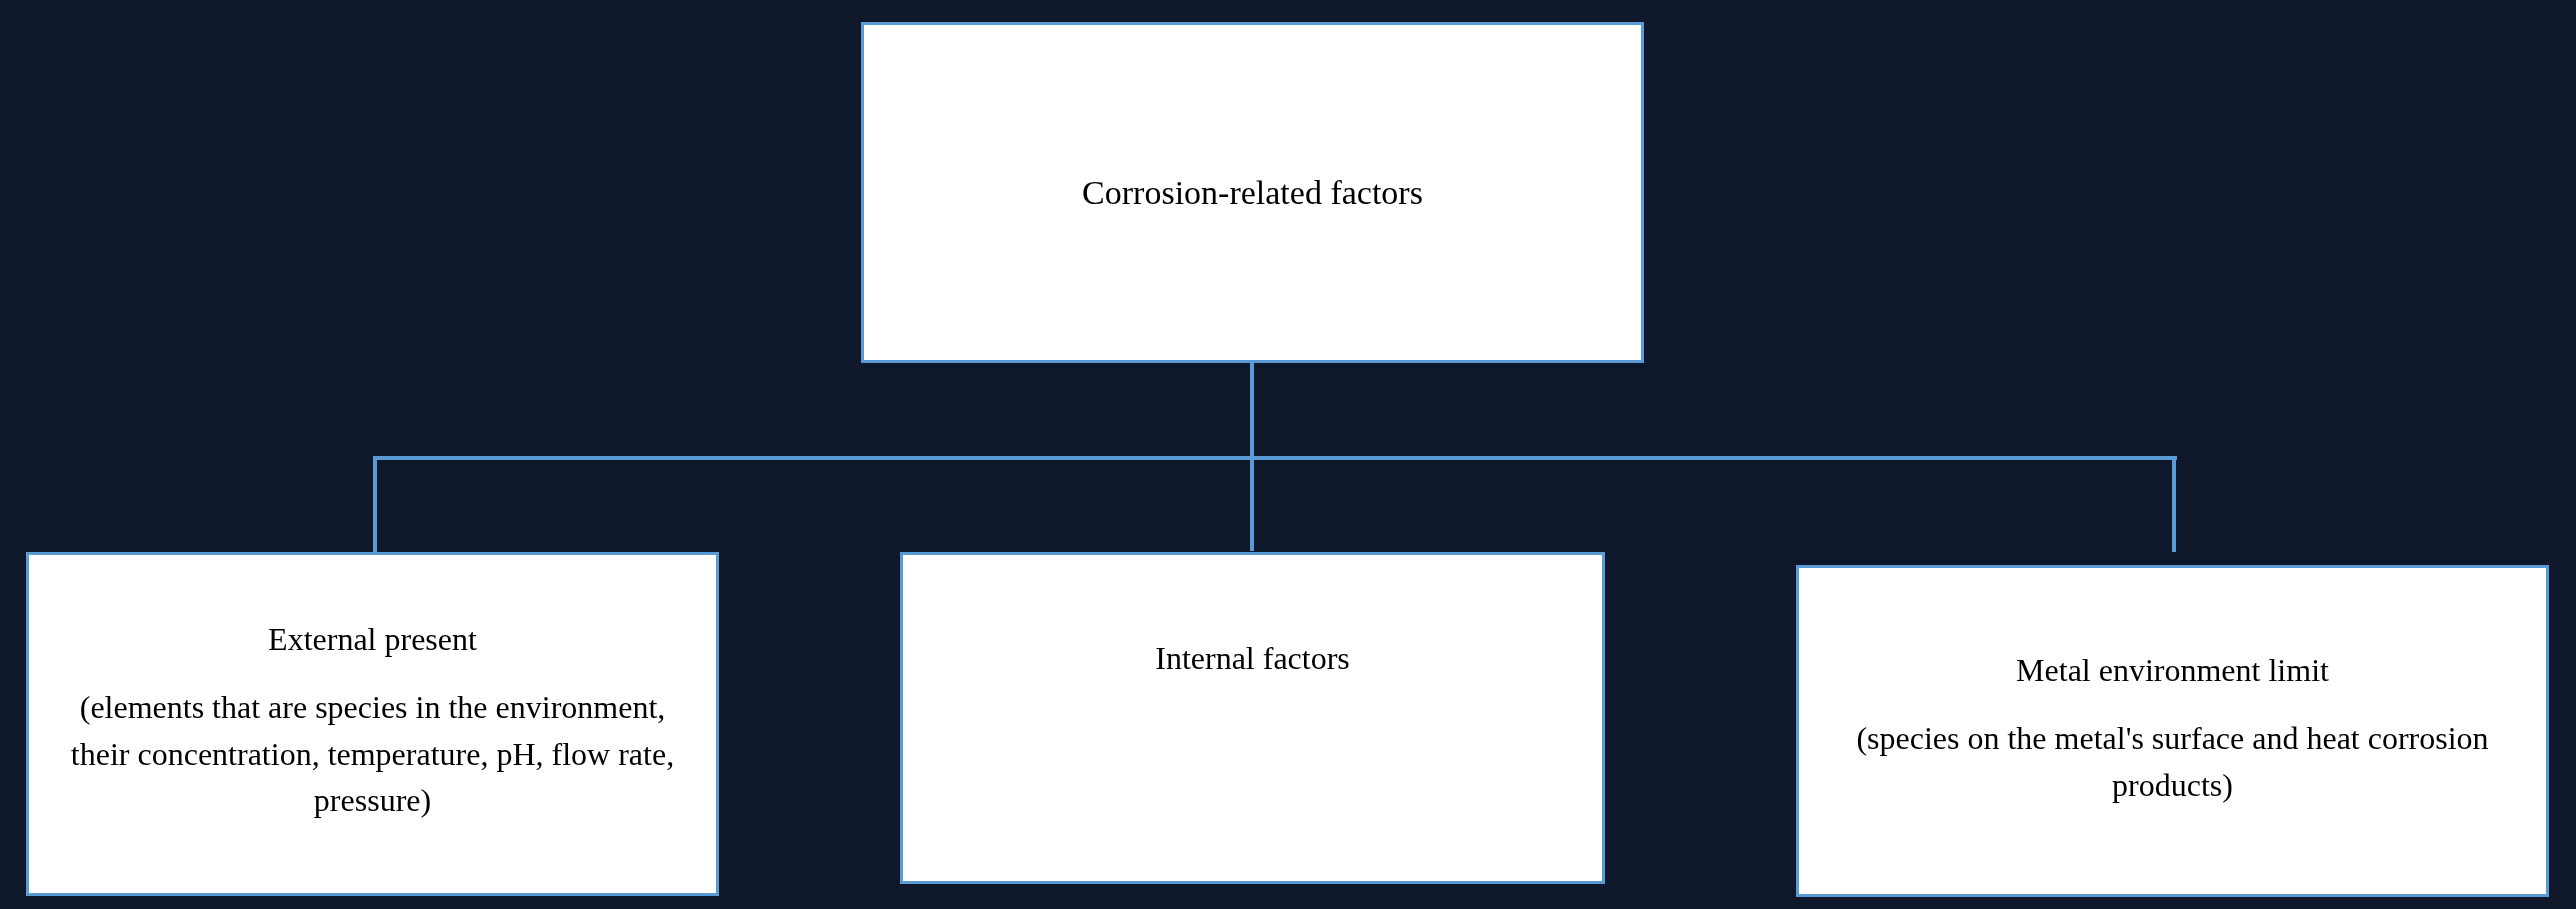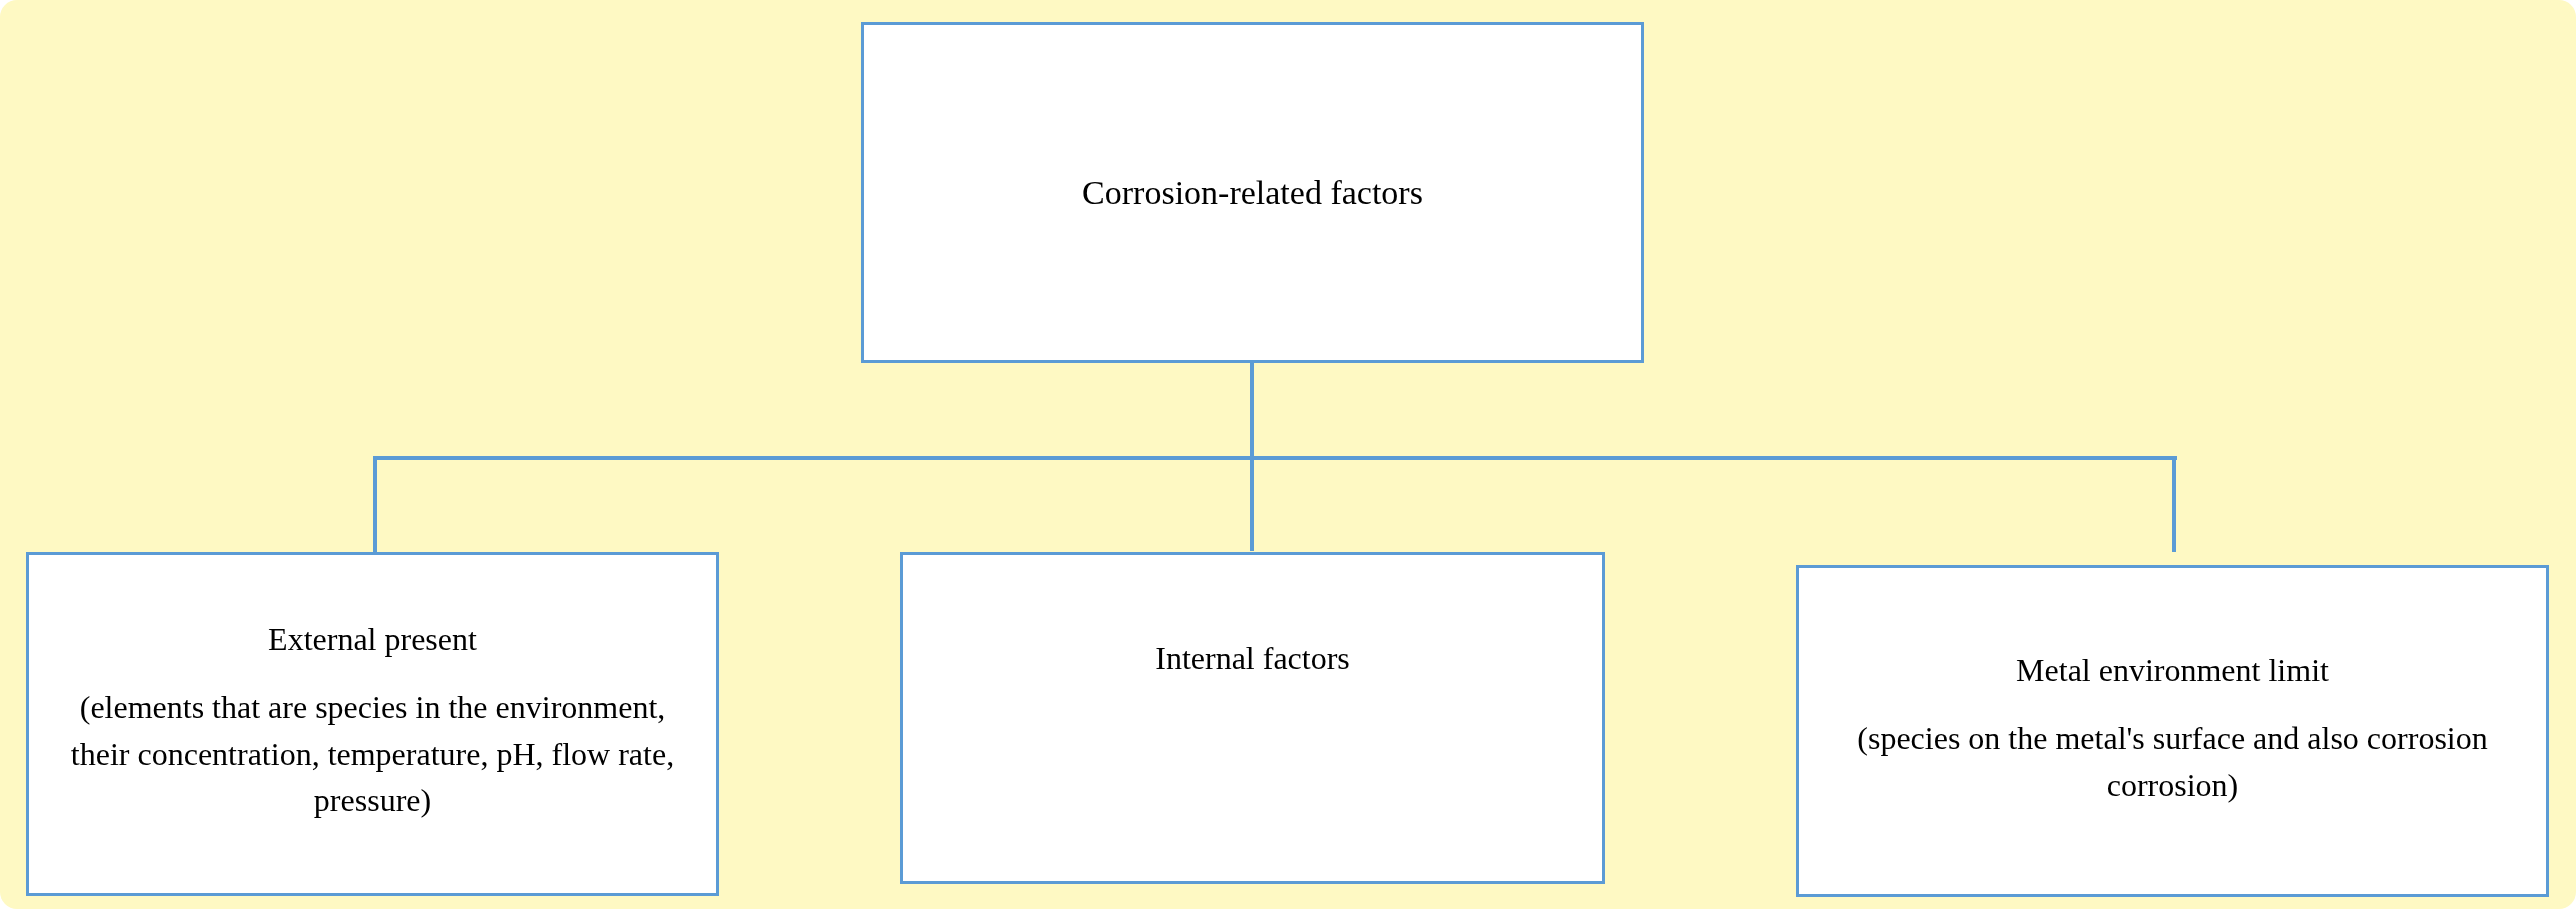--- a/index.html
+++ b/index.html
@@ -8,23 +8,22 @@
     background: #ffffff;
   }
   body {
     font-family: "Liberation Serif", "DejaVu Serif", serif;
     color: #000000;
   }
   #canvas {
     position: relative;
     width: 2576px;
     height: 909px;
-    background: #fef9c3;
+    background: #0f172a;
     overflow: hidden;
-    border-radius: 17px;
   }
 
   
   .node {
     position: absolute;
     box-sizing: border-box;
     background: #ffffff;
     border: 3.7px solid var(--accent, #5B9BD5);
     display: flex;
     flex-direction: column;
@@ -139,17 +138,17 @@
     <div class="node-title">External present</div>
     <div class="node-detail">(elements that are species in the environment, their concentration, temperature, pH, flow rate, pressure)</div>
   </div>
 
   <div class="node" id="node-internal" style="border-color: rgb(91, 155, 213);">
     <div class="node-title">Internal factors</div>
   </div>
 
   <div class="node" id="node-metal" style="border-color: rgb(91, 155, 213);">
     <div class="node-title">Metal environment limit</div>
-    <div class="node-detail">(species on the metal's surface and also corrosion corrosion)</div>
+    <div class="node-detail">(species on the metal's surface and heat corrosion products)</div>
   </div>
 
 </div>
 
 
 </body></html>

